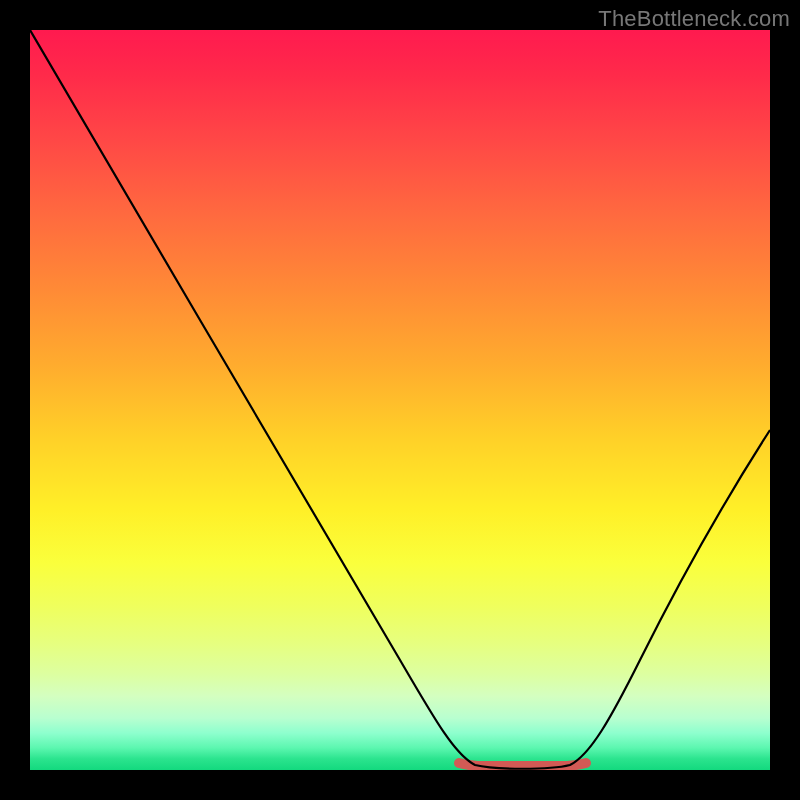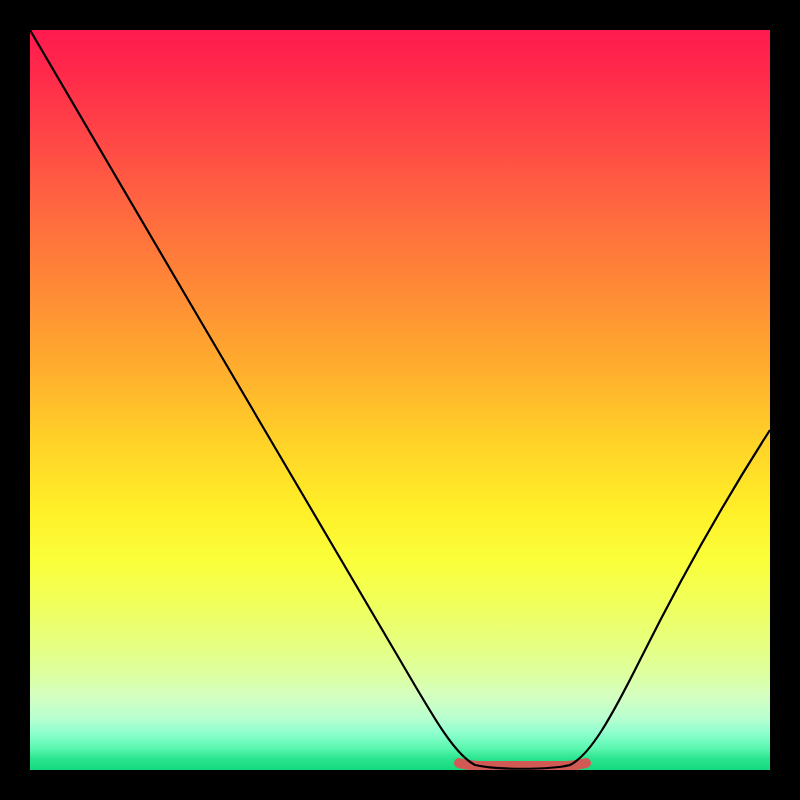--- a/index.html
+++ b/index.html
@@ -74,20 +74,21 @@
     fill: none;
     stroke: #d25a55;
     stroke-width: 10;
     stroke-linecap: round;
   }
 </style>
 </head>
 <body>
 
 <div class="frame">
+  <div class="watermark">TheBottleneck.com</div>
 
   <div class="plot">
     <div class="gradient"></div>
 
     <svg class="curve" viewBox="0 0 740 740" preserveAspectRatio="none">
       <path class="highlight" d="M 429 733 Q 440 736 455 736 L 530 736 Q 545 736 556 733"></path>
       <path class="main" d="M 0 0
                C 40 70, 100 170, 170 290
                C 240 410, 310 530, 370 630
                C 405 690, 425 725, 445 735

